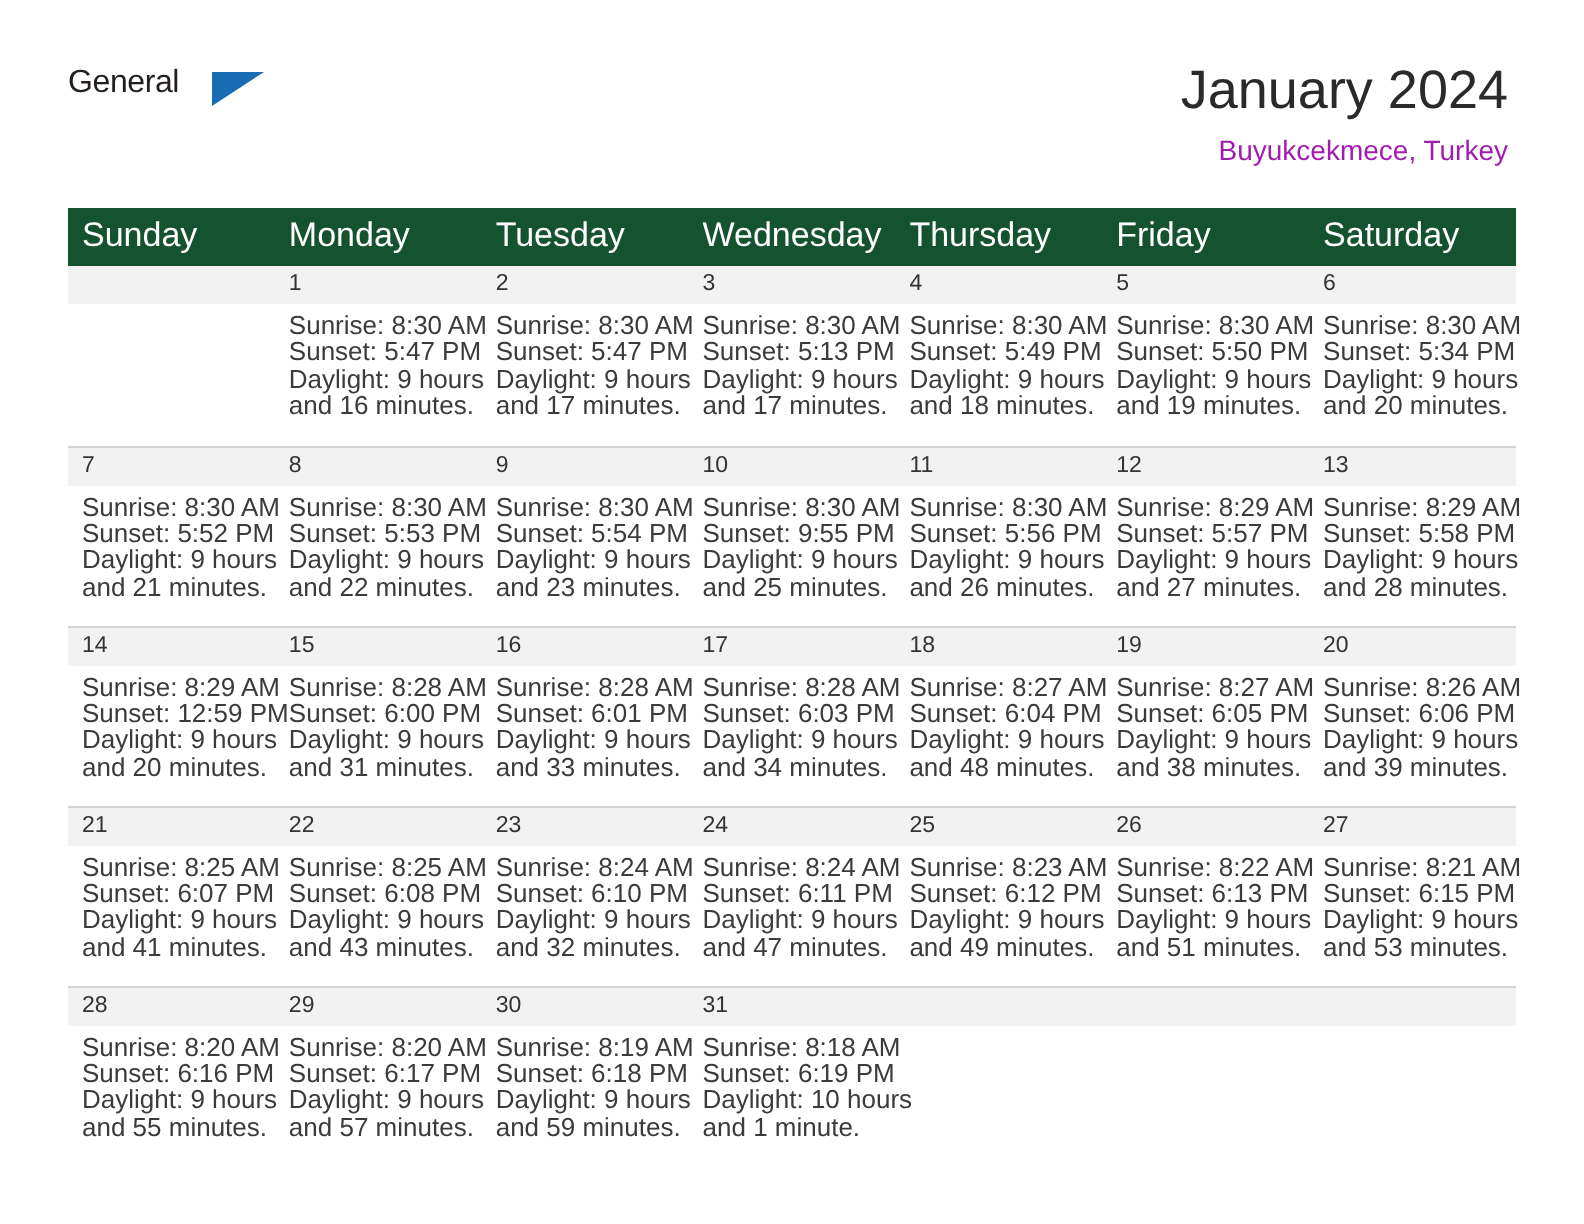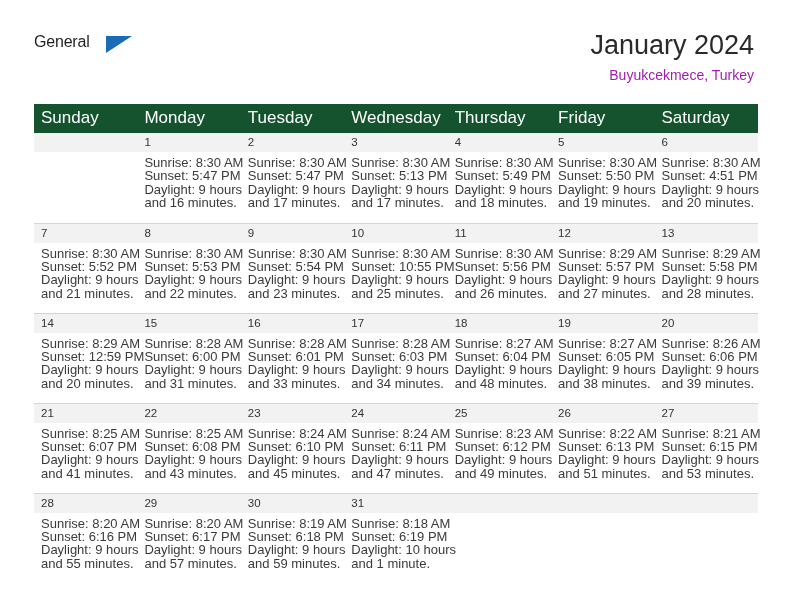--- a/index.html
+++ b/index.html
@@ -198,21 +198,21 @@
       <div>Sunrise: 8:30 AM</div>
       <div>Sunset: 5:50 PM</div>
       <div>Daylight: 9 hours</div>
       <div>and 19 minutes.</div>
     </div>
   </td>
           <td class="cell">
     <div class="daynum">6</div>
     <div class="detail">
       <div>Sunrise: 8:30 AM</div>
-      <div>Sunset: 4:51 PM</div>
+      <div>Sunset: 5:34 PM</div>
       <div>Daylight: 9 hours</div>
       <div>and 20 minutes.</div>
     </div>
   </td>
         </tr>
         <tr>
           <td class="cell">
     <div class="daynum">7</div>
     <div class="detail">
       <div>Sunrise: 8:30 AM</div>
@@ -236,21 +236,21 @@
       <div>Sunrise: 8:30 AM</div>
       <div>Sunset: 5:54 PM</div>
       <div>Daylight: 9 hours</div>
       <div>and 23 minutes.</div>
     </div>
   </td>
           <td class="cell">
     <div class="daynum">10</div>
     <div class="detail">
       <div>Sunrise: 8:30 AM</div>
-      <div>Sunset: 10:55 PM</div>
+      <div>Sunset: 9:55 PM</div>
       <div>Daylight: 9 hours</div>
       <div>and 25 minutes.</div>
     </div>
   </td>
           <td class="cell">
     <div class="daynum">11</div>
     <div class="detail">
       <div>Sunrise: 8:30 AM</div>
       <div>Sunset: 5:56 PM</div>
       <div>Daylight: 9 hours</div>
@@ -359,21 +359,21 @@
       <div>Daylight: 9 hours</div>
       <div>and 43 minutes.</div>
     </div>
   </td>
           <td class="cell">
     <div class="daynum">23</div>
     <div class="detail">
       <div>Sunrise: 8:24 AM</div>
       <div>Sunset: 6:10 PM</div>
       <div>Daylight: 9 hours</div>
-      <div>and 45 minutes.</div>
+      <div>and 32 minutes.</div>
     </div>
   </td>
           <td class="cell">
     <div class="daynum">24</div>
     <div class="detail">
       <div>Sunrise: 8:24 AM</div>
       <div>Sunset: 6:11 PM</div>
       <div>Daylight: 9 hours</div>
       <div>and 47 minutes.</div>
     </div>

